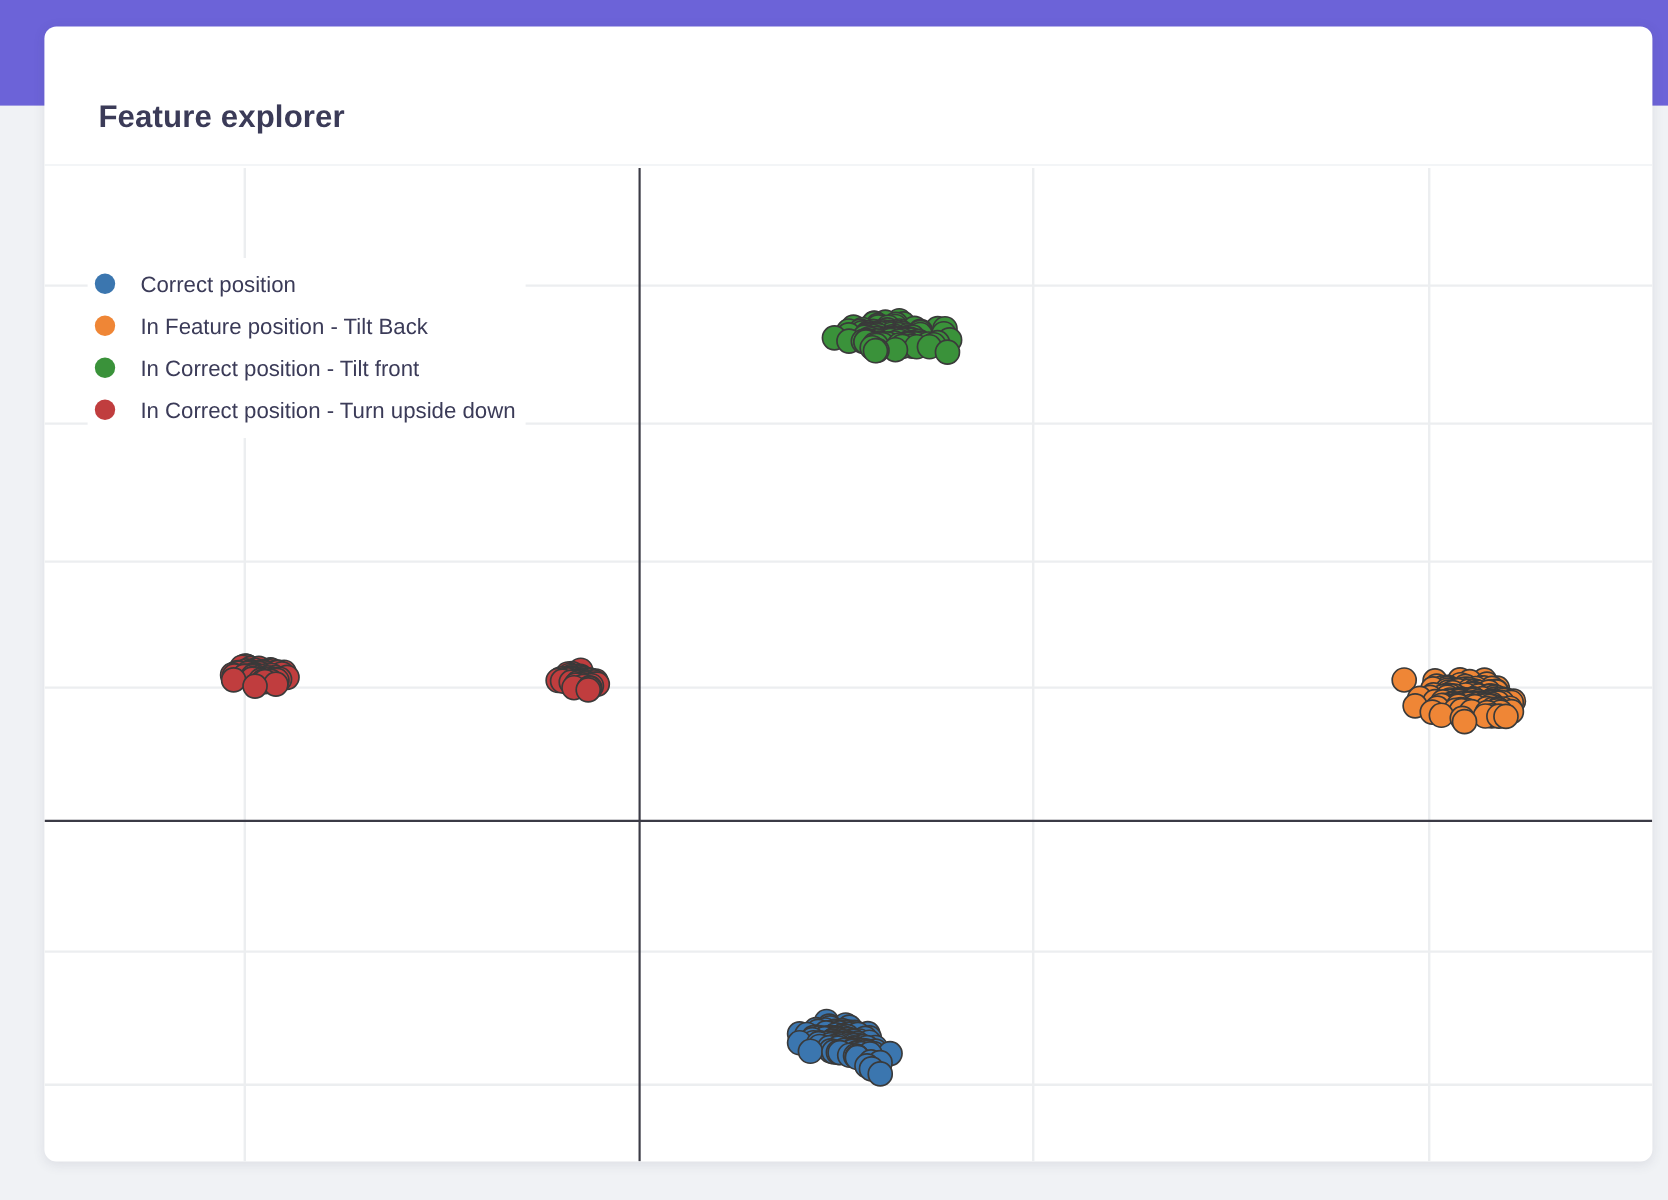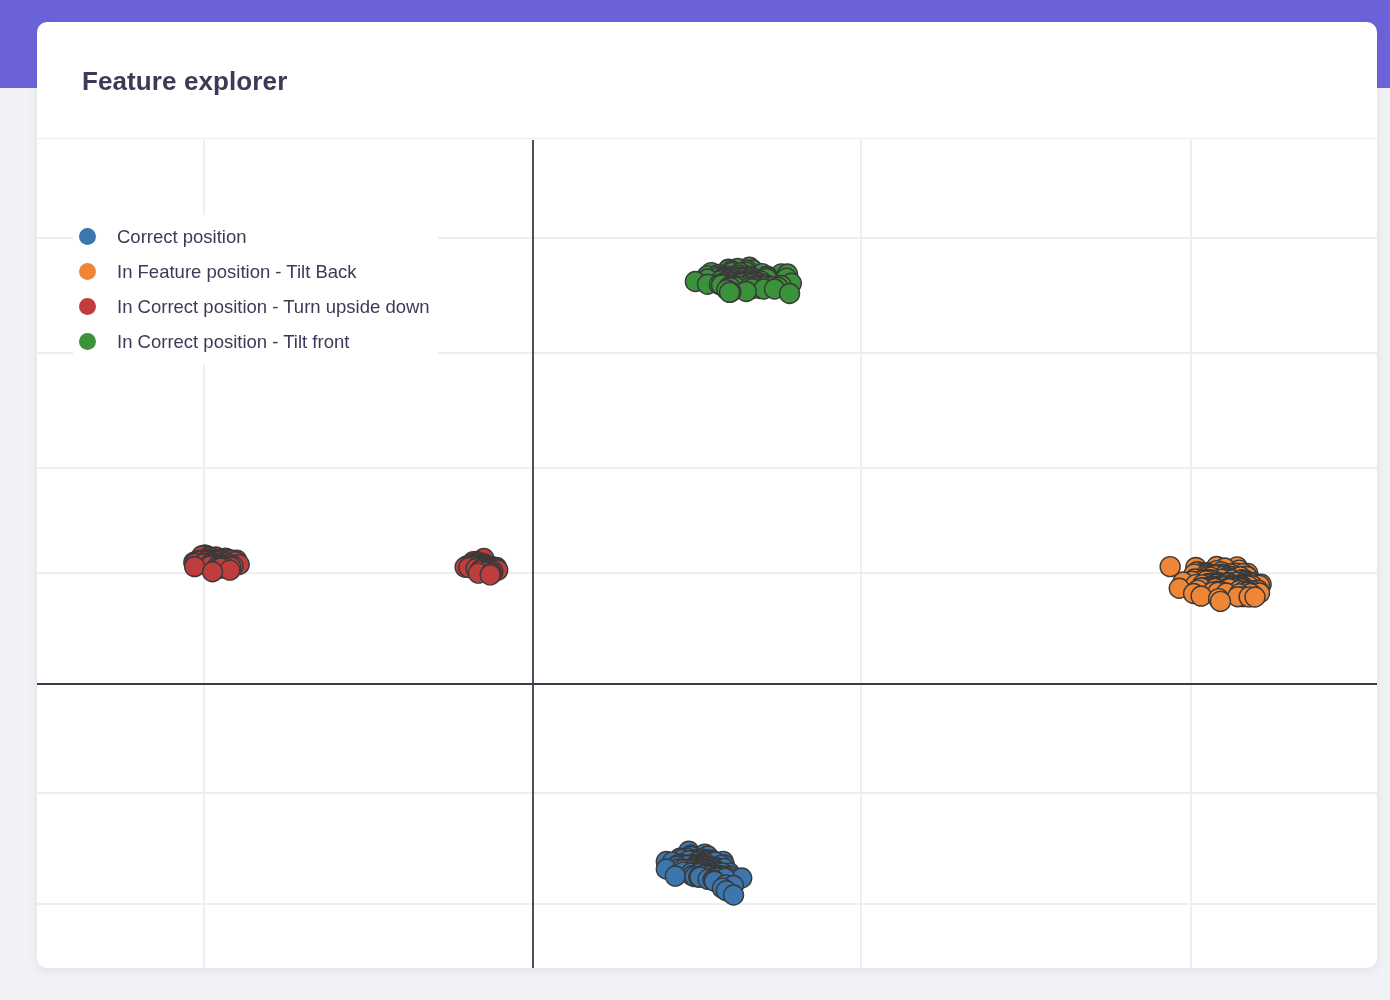--- a/index.html
+++ b/index.html
@@ -29,23 +29,23 @@
     width: 1340px;
     height: 946px;
     background: #ffffff;
     border-radius: 10px;
     box-shadow: 0 2px 10px rgba(60,60,90,0.10);
     overflow: hidden;
   }
   #card-header {
     position: absolute;
     left: 0;
-    top: 0;
+    top: 16px;
     width: 100%;
-    height: 117px;
+    height: 100px;
     border-bottom: 1px solid #eceef2;
     box-sizing: border-box;
     text-align: right;
   }
   #page-title {
     position: absolute;
     left: 45px;
     top: 44px;
     font-size: 26px;
     font-weight: bold;
@@ -593,23 +593,23 @@
     <div id="legend">
       <div class="legend-row">
         <span class="legend-swatch" style="background: rgb(59, 118, 175);"></span>
         <span class="legend-label">Correct position</span>
       </div>
       <div class="legend-row">
         <span class="legend-swatch" style="background: rgb(239, 134, 54);"></span>
         <span class="legend-label">In Feature position - Tilt Back</span>
       </div>
       <div class="legend-row">
+        <span class="legend-swatch" style="background: rgb(58, 146, 58);"></span>
+        <span class="legend-label">In Correct position - Tilt front</span>
+      </div>
+      <div class="legend-row">
         <span class="legend-swatch" style="background: rgb(192, 61, 62);"></span>
         <span class="legend-label">In Correct position - Turn upside down</span>
-      </div>
-      <div class="legend-row">
-        <span class="legend-swatch" style="background: rgb(58, 146, 58);"></span>
-        <span class="legend-label">In Correct position - Tilt front</span>
       </div>
     </div>
   </div>
 
 </div>
 
 </body></html>

